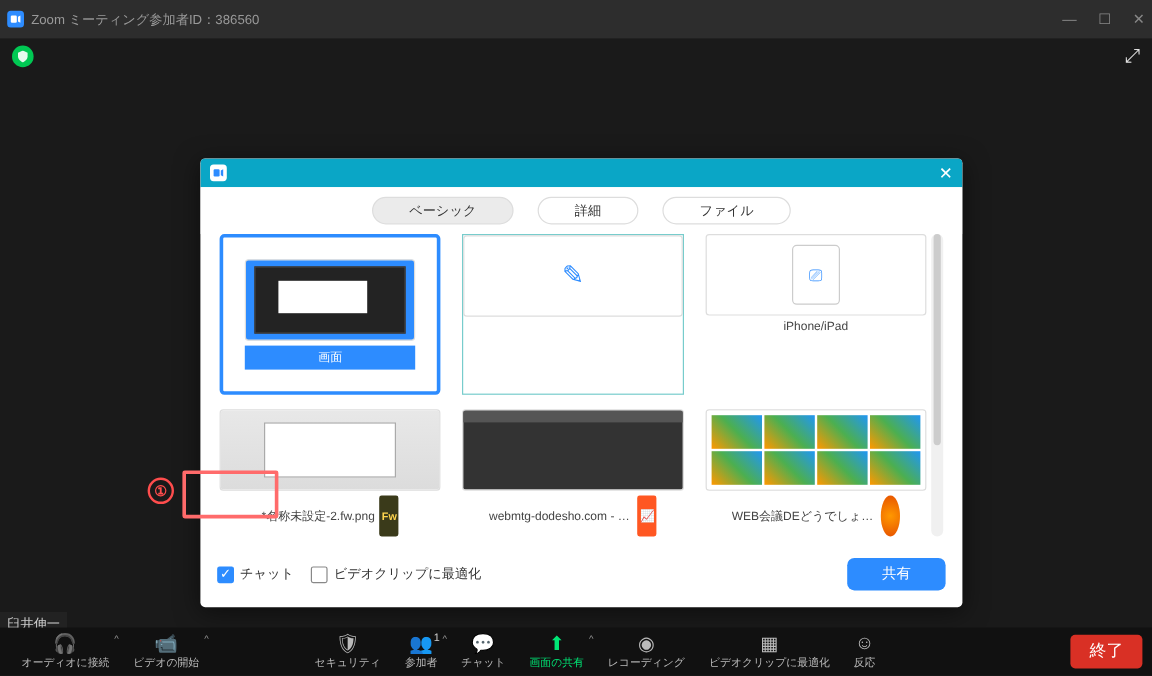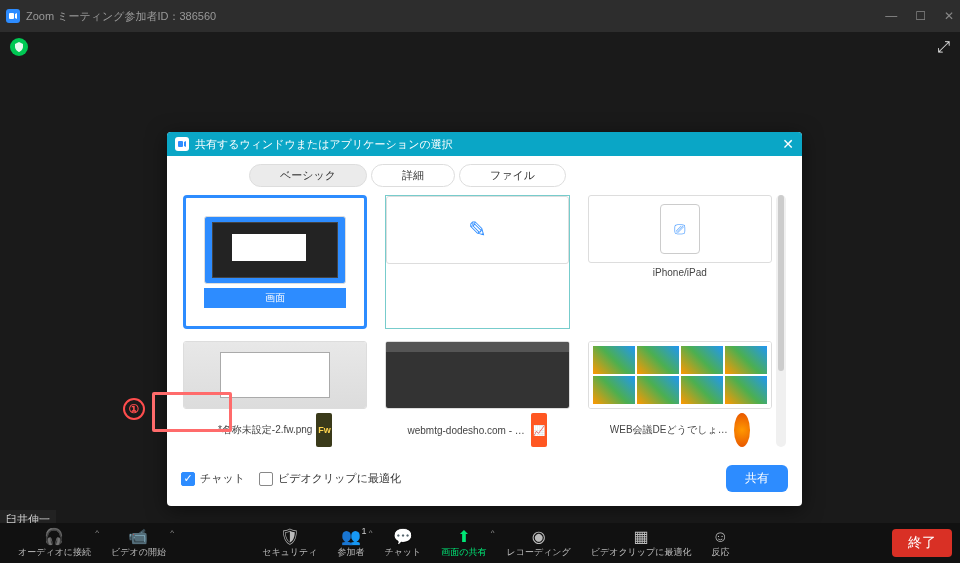--- a/index.html
+++ b/index.html
@@ -12,42 +12,42 @@
 .win-btn { cursor: pointer; }
 
 .top-strip { height: 30px; display: flex; align-items: center; padding: 0 10px; }
 .shield-badge { width: 18px; height: 18px; background: #00c853; border-radius: 50%; display: flex; align-items: center; justify-content: center; }
 .expand-icon { margin-left: auto; color: #e0e0e0; font-size: 16px; }
 
 .modal { position: absolute; left: 167px; top: 132px; width: 635px; background: #fff; border-radius: 4px; overflow: hidden; box-shadow: 0 4px 20px rgba(0,0,0,0.5); }
 .modal-titlebar { background: #0aa6c6; height: 24px; display: flex; align-items: center; padding: 0 8px; color: #fff; font-size: 11px; }
 .modal-close { margin-left: auto; cursor: pointer; font-size: 14px; }
 
-.tabs-row { display: flex; gap: 4px; padding: 8px; background: #fff; }
+.tabs-row { display: flex; justify-content: center; gap: 20px; padding: 8px; background: #fff; }
 .tab-chip { padding: 3px 30px; border: 1px solid #ddd; border-radius: 12px; font-size: 11px; cursor: pointer; color: #333; }
 .tab-chip.active { background: #ebebeb; }
 .tab-chip.spacer { border: none; width: 70px; }
 
 .grid-wrap { padding: 0 16px 8px; display: flex; position: relative; }
 .grid { flex: 1; display: grid; grid-template-columns: repeat(3, 1fr); gap: 12px 18px; }
 .thumb-card { display: flex; flex-direction: column; align-items: center; cursor: pointer; }
 .thumb-preview { width: 100%; height: 68px; background: #f4f4f4; border: 1px solid #ddd; border-radius: 3px; display: flex; align-items: center; justify-content: center; overflow: hidden; position: relative; }
 .thumb-card.selected .thumb-preview { background: #2d8cff; }
 .thumb-card.selected { border: 3px solid #2d8cff; border-radius: 4px; padding: 18px; }
 .thumb-label-row { display: flex; align-items: center; gap: 4px; margin-top: 4px; font-size: 10px; color: #444; width: 100%; justify-content: center; }
 .thumb-card.selected .thumb-label-row { background: #2d8cff; color: #fff; padding: 3px 0; }
 .thumb-label { white-space: nowrap; overflow: hidden; text-overflow: ellipsis; max-width: 120px; }
 .app-badge { width: 16px; height: 34px; border-radius: 2px; flex: none; }
 .scrollbar { width: 10px; background: #f0f0f0; border-radius: 5px; margin-left: 4px; position: relative; }
 .scrollbar-thumb { width: 6px; margin: 0 auto; height: 70%; background: #ccc; border-radius: 3px; }
 
 .modal-footer { display: flex; align-items: center; padding: 10px 14px 14px; gap: 14px; font-size: 11px; color: #333; }
 .cb { width: 14px; height: 14px; border: 1px solid #888; border-radius: 2px; display: inline-flex; align-items: center; justify-content: center; flex: none; }
 .cb.checked { background: #2d8cff; border-color: #2d8cff; color: #fff; }
-.share-btn { margin-left: auto; background: #2d8cff; color: #fff; padding: 5px 19px; border-radius: 6px; cursor: pointer; font-size: 12px; }
+.share-btn { margin-left: auto; background: #2d8cff; color: #fff; padding: 5px 29px; border-radius: 6px; cursor: pointer; font-size: 12px; }
 
 .annot-circle { position: absolute; left: 123px; top: 398px; width: 22px; height: 22px; border: 2px solid #ff4d4d; border-radius: 50%; color: #ff4d4d; display: flex; align-items: center; justify-content: center; font-size: 12px; font-weight: bold; }
 .annot-rect { position: absolute; left: 152px; top: 392px; width: 80px; height: 40px; border: 3px solid #ff6b6b; border-radius: 2px; }
 
 .participant-name { position: absolute; left: 0; bottom: 34px; color: #ccc; font-size: 11px; background: #222; padding: 2px 6px; }
 
 .toolbar { position: absolute; bottom: 0; left: 0; right: 0; height: 40px; background: #111; display: flex; align-items: center; padding: 0 8px; }
 .tb-item { display: flex; flex-direction: column; align-items: center; color: #bbb; font-size: 9px; cursor: pointer; padding: 0 10px; position: relative; }
 .tb-item.active { color: #00e676; }
 .tb-icon { height: 18px; display: flex; align-items: center; justify-content: center; font-size: 16px; }
@@ -96,21 +96,20 @@
 </div>
 
 <div class="modal">
   <div class="modal-titlebar">
     <div class="titlebar-icon" style="background:#fff;">
       <svg viewBox="0 0 10 10">
           <rect x="1" y="2" width="5" height="6" rx="1" fill="#2d8cff"></rect>
           <path d="M7 3 L9 2 L9 8 L7 7 Z" fill="#2d8cff"></path>
         </svg>
     </div>
-    <span>共有するウィンドウまたはアプリケーションの選択</span>
     <span class="modal-close">✕</span>
   </div>
 
   <div class="tabs-row">
     <div class="tab-chip spacer"></div>
     <div class="tab-chip active">ベーシック</div>
     <div class="tab-chip">詳細</div>
     <div class="tab-chip">ファイル</div>
     <div class="tab-chip spacer"></div>
   </div>

